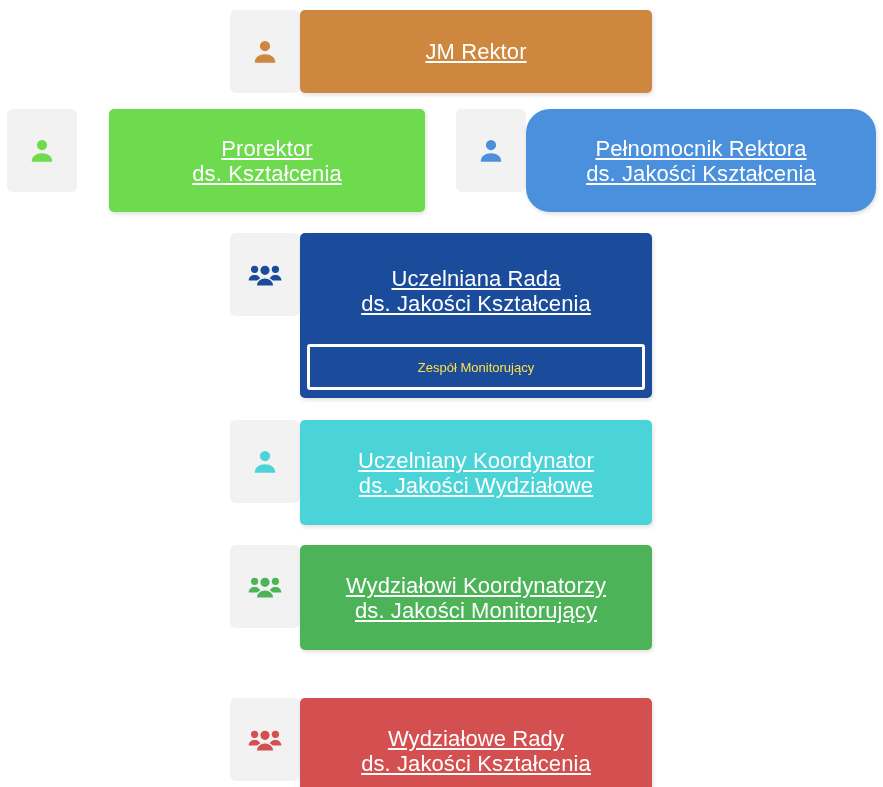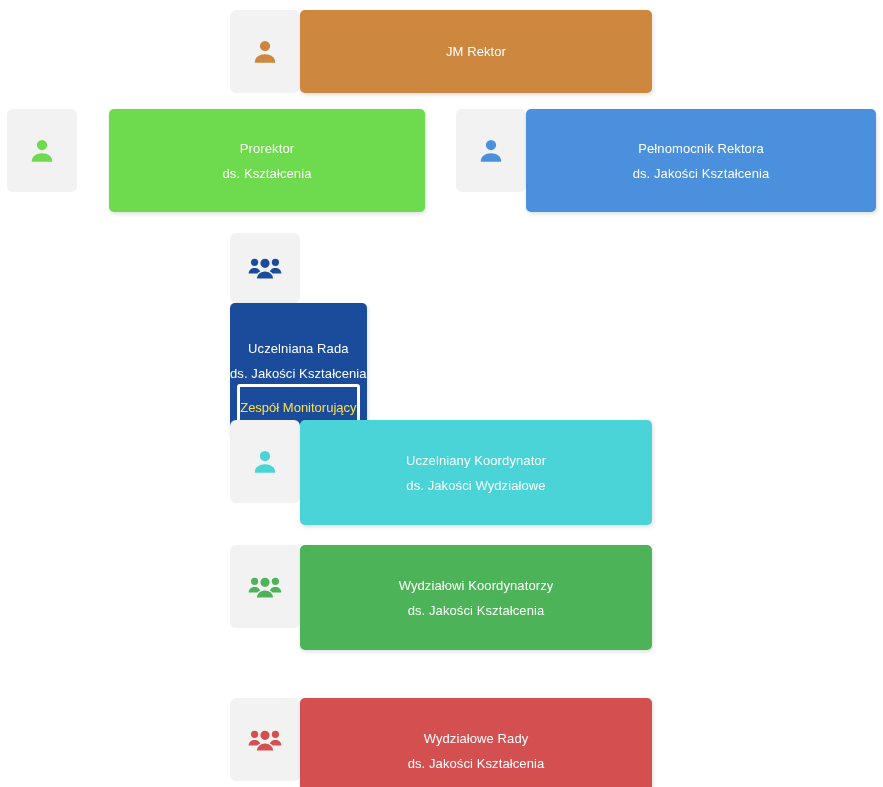--- a/index.html
+++ b/index.html
@@ -46,26 +46,27 @@
     display: flex;
     flex-direction: column;
     align-items: center;
     justify-content: center;
     color: #ffffff;
     box-shadow: 1px 2px 4px rgba(0,0,0,0.13);
     position: relative;
   }
 
   .node-label {
-    font-size: 13px;
+    font-size: 22px;
     line-height: 25px;
     text-align: center;
     white-space: pre-line;
     font-weight: 400;
     letter-spacing: 0.1px;
+    text-decoration: underline;
   }
 
   
   .sub-box {
     border: 3px solid #ffffff;
     border-radius: 3px;
     box-sizing: border-box;
     display: flex;
     align-items: center;
     justify-content: center;
@@ -116,27 +117,27 @@
 
   <div class="node" style="left:456px; top:109px; width:420px; height:103px;">
     <div class="icon-tile" style="height:83px;">
       <span>
         <svg width="30" height="30" viewBox="0 0 24 24" aria-hidden="true">
           <circle cx="12" cy="7.2" r="4.1" fill="#4a90dc"></circle>
           <path d="M3.8 20.5c0-4.3 3.7-6.7 8.2-6.7s8.2 2.4 8.2 6.7z" fill="#4a90dc"></path>
         </svg>
       </span>
     </div>
-    <div class="node-body" style="height:103px; background:#4a90dc;">
+    <div class="node-body" style="height:103px; background:#4a90dc;border-radius:24px;">
       <div class="node-label">Pełnomocnik Rektora
 ds. Jakości Kształcenia</div>
     </div>
   </div>
 
-  <div class="node" style="left:230px; top:233px; width:422px; height:205px;flex-direction:column;">
+  <div class="node" style="left:230px; top:233px; width:422px; height:205px;">
     <div class="icon-tile" style="height:83px;">
       <span>
         <svg width="34" height="34" viewBox="0 0 32 24" aria-hidden="true">
           <circle cx="6.2" cy="6.6" r="3.4" fill="#1b4c9c"></circle>
           <path d="M0.6 17.2c0-3.4 2.6-5.2 5.6-5.2s5.6 1.8 5.6 5.2z" fill="#1b4c9c"></path>
           <circle cx="25.8" cy="6.6" r="3.4" fill="#1b4c9c"></circle>
           <path d="M20.2 17.2c0-3.4 2.6-5.2 5.6-5.2s5.6 1.8 5.6 5.2z" fill="#1b4c9c"></path>
           <circle cx="16" cy="7.6" r="5" fill="#1b4c9c" stroke="#f2f2f2" stroke-width="1.4"></circle>
           <path d="M7.6 22.6c0-5.1 4.1-7.9 8.4-7.9s8.4 2.8 8.4 7.9z" fill="#1b4c9c" stroke="#f2f2f2" stroke-width="1.4"></path>
         </svg>
@@ -174,21 +175,21 @@
           <path d="M0.6 17.2c0-3.4 2.6-5.2 5.6-5.2s5.6 1.8 5.6 5.2z" fill="#4db358"></path>
           <circle cx="25.8" cy="6.6" r="3.4" fill="#4db358"></circle>
           <path d="M20.2 17.2c0-3.4 2.6-5.2 5.6-5.2s5.6 1.8 5.6 5.2z" fill="#4db358"></path>
           <circle cx="16" cy="7.6" r="5" fill="#4db358" stroke="#f2f2f2" stroke-width="1.4"></circle>
           <path d="M7.6 22.6c0-5.1 4.1-7.9 8.4-7.9s8.4 2.8 8.4 7.9z" fill="#4db358" stroke="#f2f2f2" stroke-width="1.4"></path>
         </svg>
       </span>
     </div>
     <div class="node-body" style="height:105px; background:#4db358;">
       <div class="node-label">Wydziałowi Koordynatorzy
-ds. Jakości Kształcenia</div>
+ds. Jakości Monitorujący</div>
     </div>
   </div>
 
   <div class="node" style="left:230px; top:670px; width:422px; height:86px;margin-top:28px;">
     <div class="icon-tile" style="height:83px;">
       <span>
         <svg width="34" height="34" viewBox="0 0 32 24" aria-hidden="true">
           <circle cx="6.2" cy="6.6" r="3.4" fill="#d44f4f"></circle>
           <path d="M0.6 17.2c0-3.4 2.6-5.2 5.6-5.2s5.6 1.8 5.6 5.2z" fill="#d44f4f"></path>
           <circle cx="25.8" cy="6.6" r="3.4" fill="#d44f4f"></circle>

